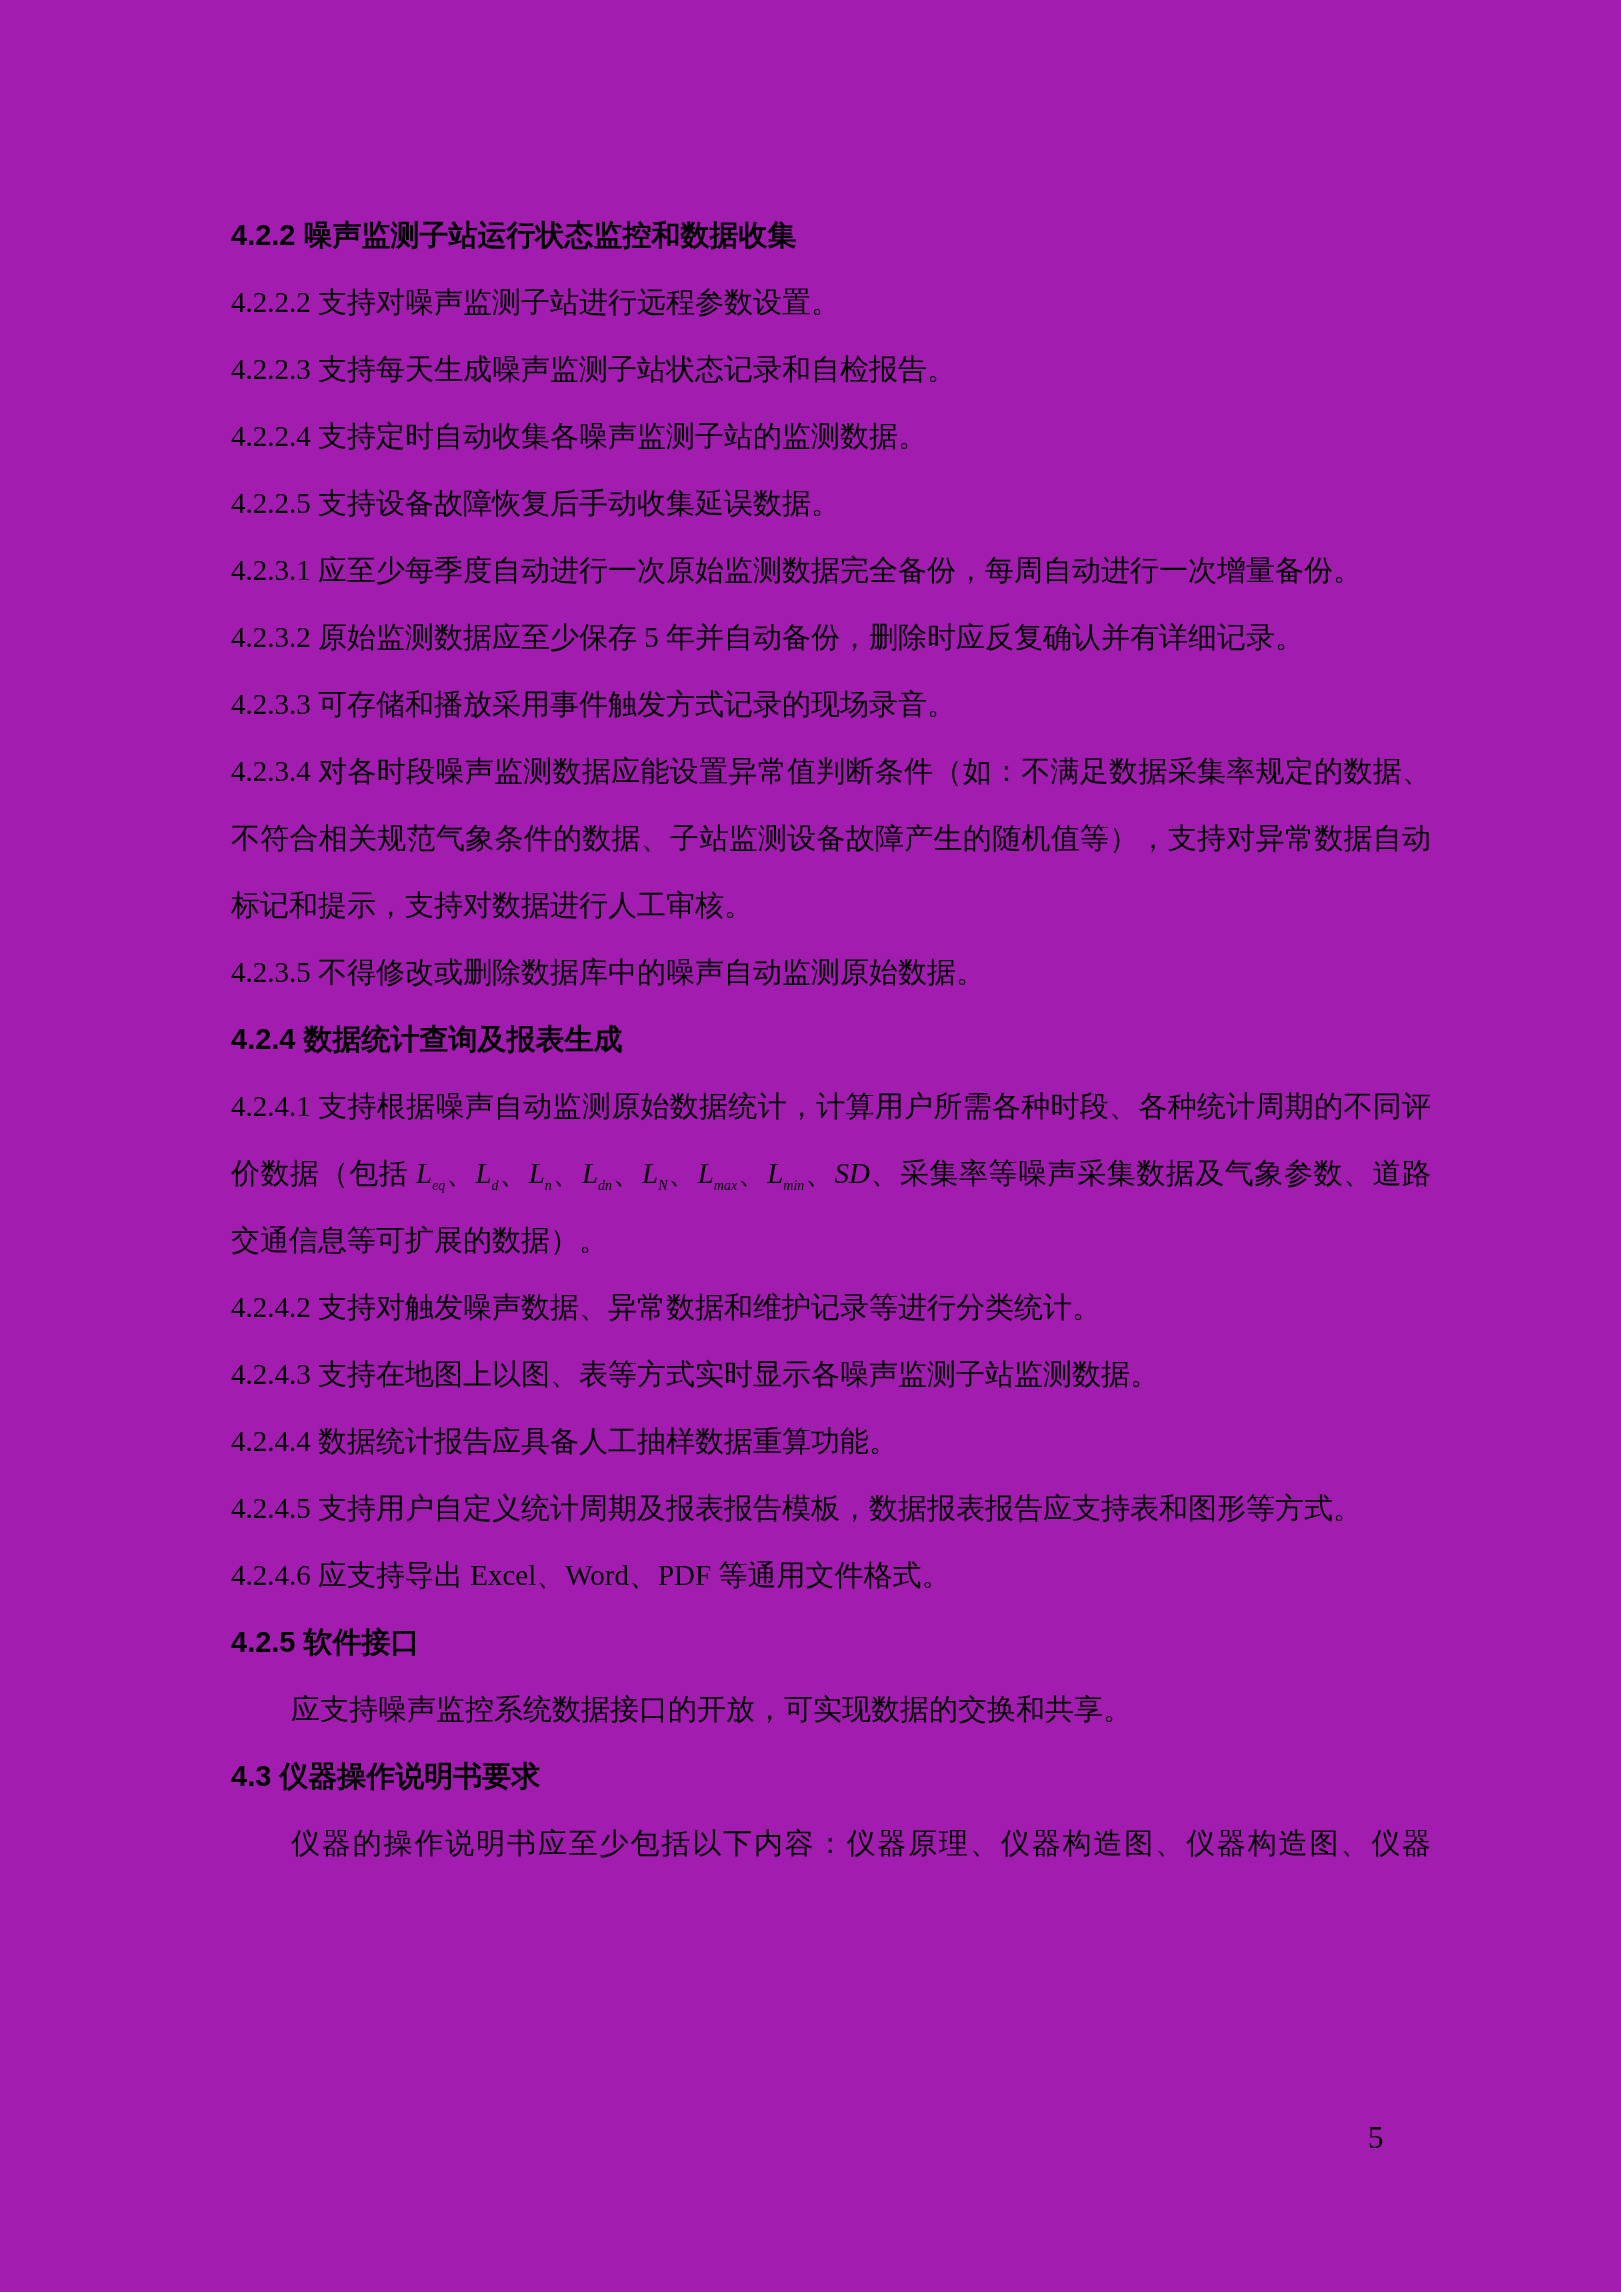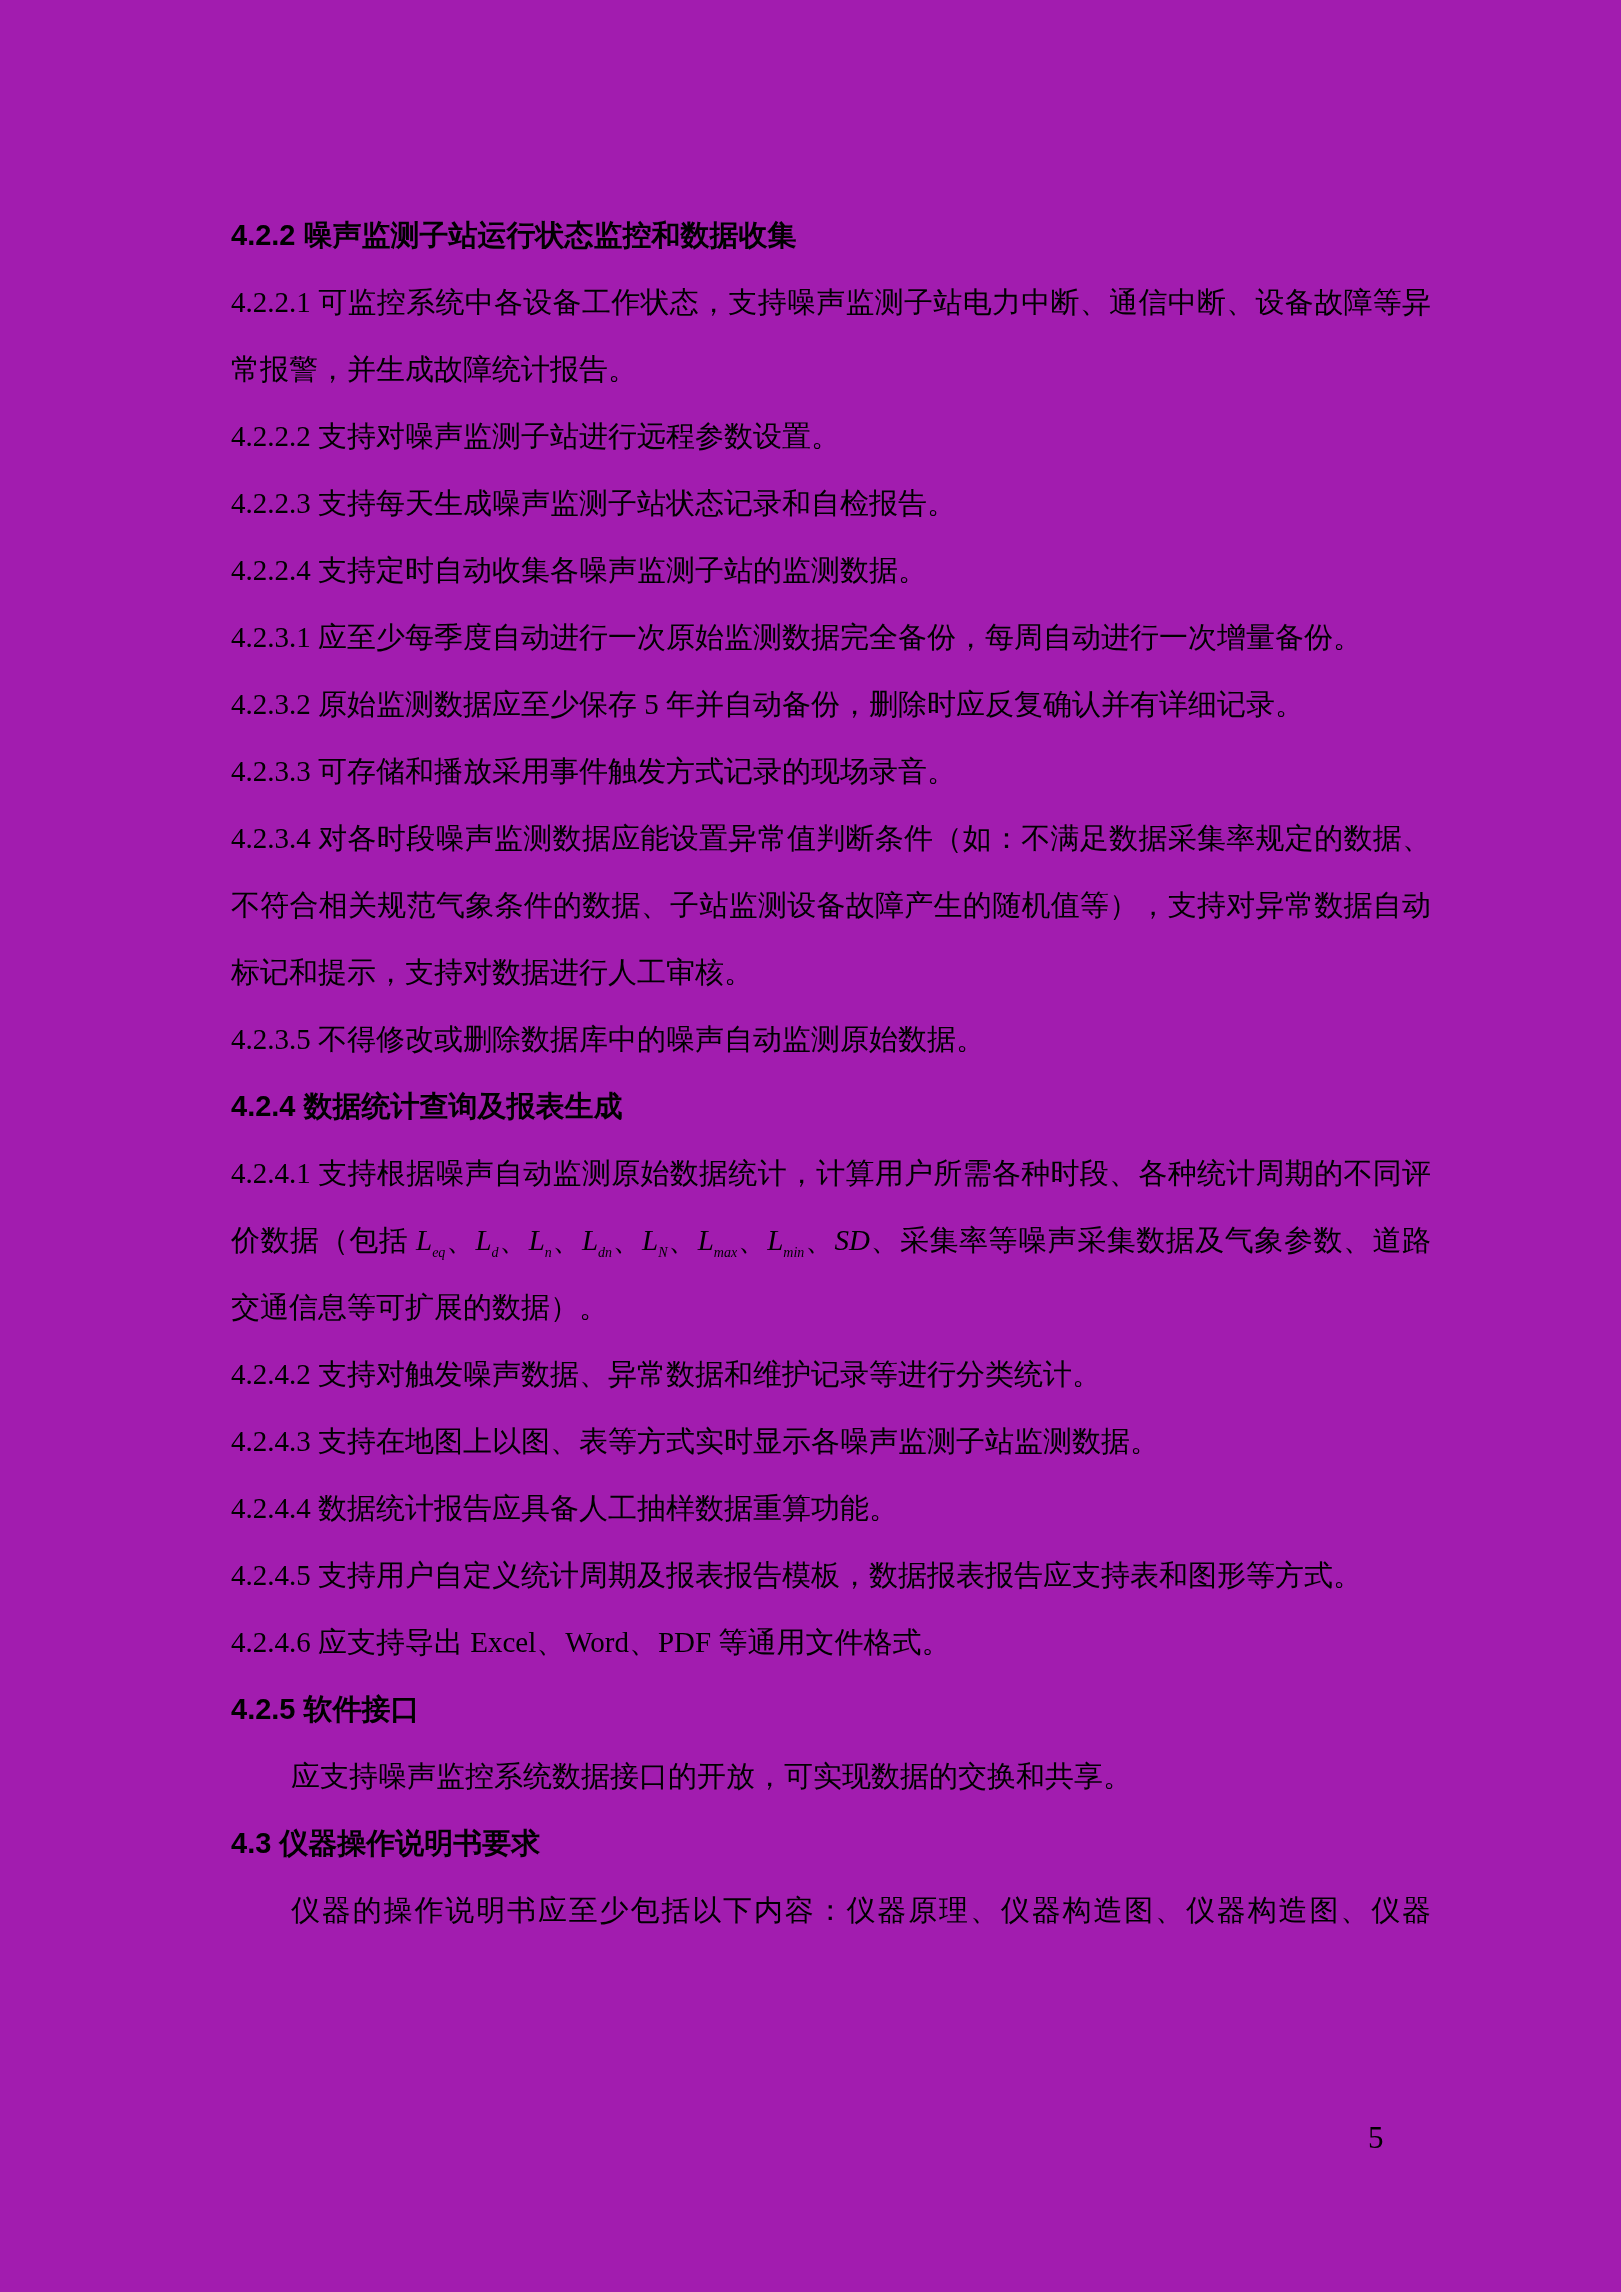--- a/index.html
+++ b/index.html
@@ -48,24 +48,24 @@
     font-family: "Liberation Serif", serif;
     color: #000000;
   }
 </style>
 </head>
 <body>
 
 <div class="page">
   <main class="doc" id="doc-body">
       <p class="heading">4.2.2 噪声监测子站运行状态监控和数据收集</p>
-      <p class="body">4.2.2.1 可监控系统中各设备工作状态，支持噪声监测子站电力中断、通信中断、设备故障等异常报警，并生成故障统计报告。</p>
       <p class="body">4.2.2.2 支持对噪声监测子站进行远程参数设置。</p>
       <p class="body">4.2.2.3 支持每天生成噪声监测子站状态记录和自检报告。</p>
       <p class="body">4.2.2.4 支持定时自动收集各噪声监测子站的监测数据。</p>
+      <p class="body">4.2.2.5 支持设备故障恢复后手动收集延误数据。</p>
       <p class="body">4.2.3.1 应至少每季度自动进行一次原始监测数据完全备份，每周自动进行一次增量备份。</p>
       <p class="body">4.2.3.2 原始监测数据应至少保存 5 年并自动备份，删除时应反复确认并有详细记录。</p>
       <p class="body">4.2.3.3 可存储和播放采用事件触发方式记录的现场录音。</p>
       <p class="body">4.2.3.4 对各时段噪声监测数据应能设置异常值判断条件（如：不满足数据采集率规定的数据、不符合相关规范气象条件的数据、子站监测设备故障产生的随机值等），支持对异常数据自动标记和提示，支持对数据进行人工审核。</p>
       <p class="body">4.2.3.5 不得修改或删除数据库中的噪声自动监测原始数据。</p>
       <p class="heading">4.2.4 数据统计查询及报表生成</p>
       <p class="body"><span>4.2.4.1 支持根据噪声自动监测原始数据统计，计算用户所需各种时段、各种统计周期的不同评价数据（包括 </span><i>L</i><sub>eq</sub><span>、</span><i>L</i><sub>d</sub><span>、</span><i>L</i><sub>n</sub><span>、</span><i>L</i><sub>dn</sub><span>、</span><i>L</i><sub>N</sub><span>、</span><i>L</i><sub>max</sub><span>、</span><i>L</i><sub>min</sub><span>、</span><i>SD</i><span>、采集率等噪声采集数据及气象参数、道路交通信息等可扩展的数据）。</span></p>
       <p class="body">4.2.4.2 支持对触发噪声数据、异常数据和维护记录等进行分类统计。</p>
       <p class="body">4.2.4.3 支持在地图上以图、表等方式实时显示各噪声监测子站监测数据。</p>
       <p class="body">4.2.4.4 数据统计报告应具备人工抽样数据重算功能。</p>

